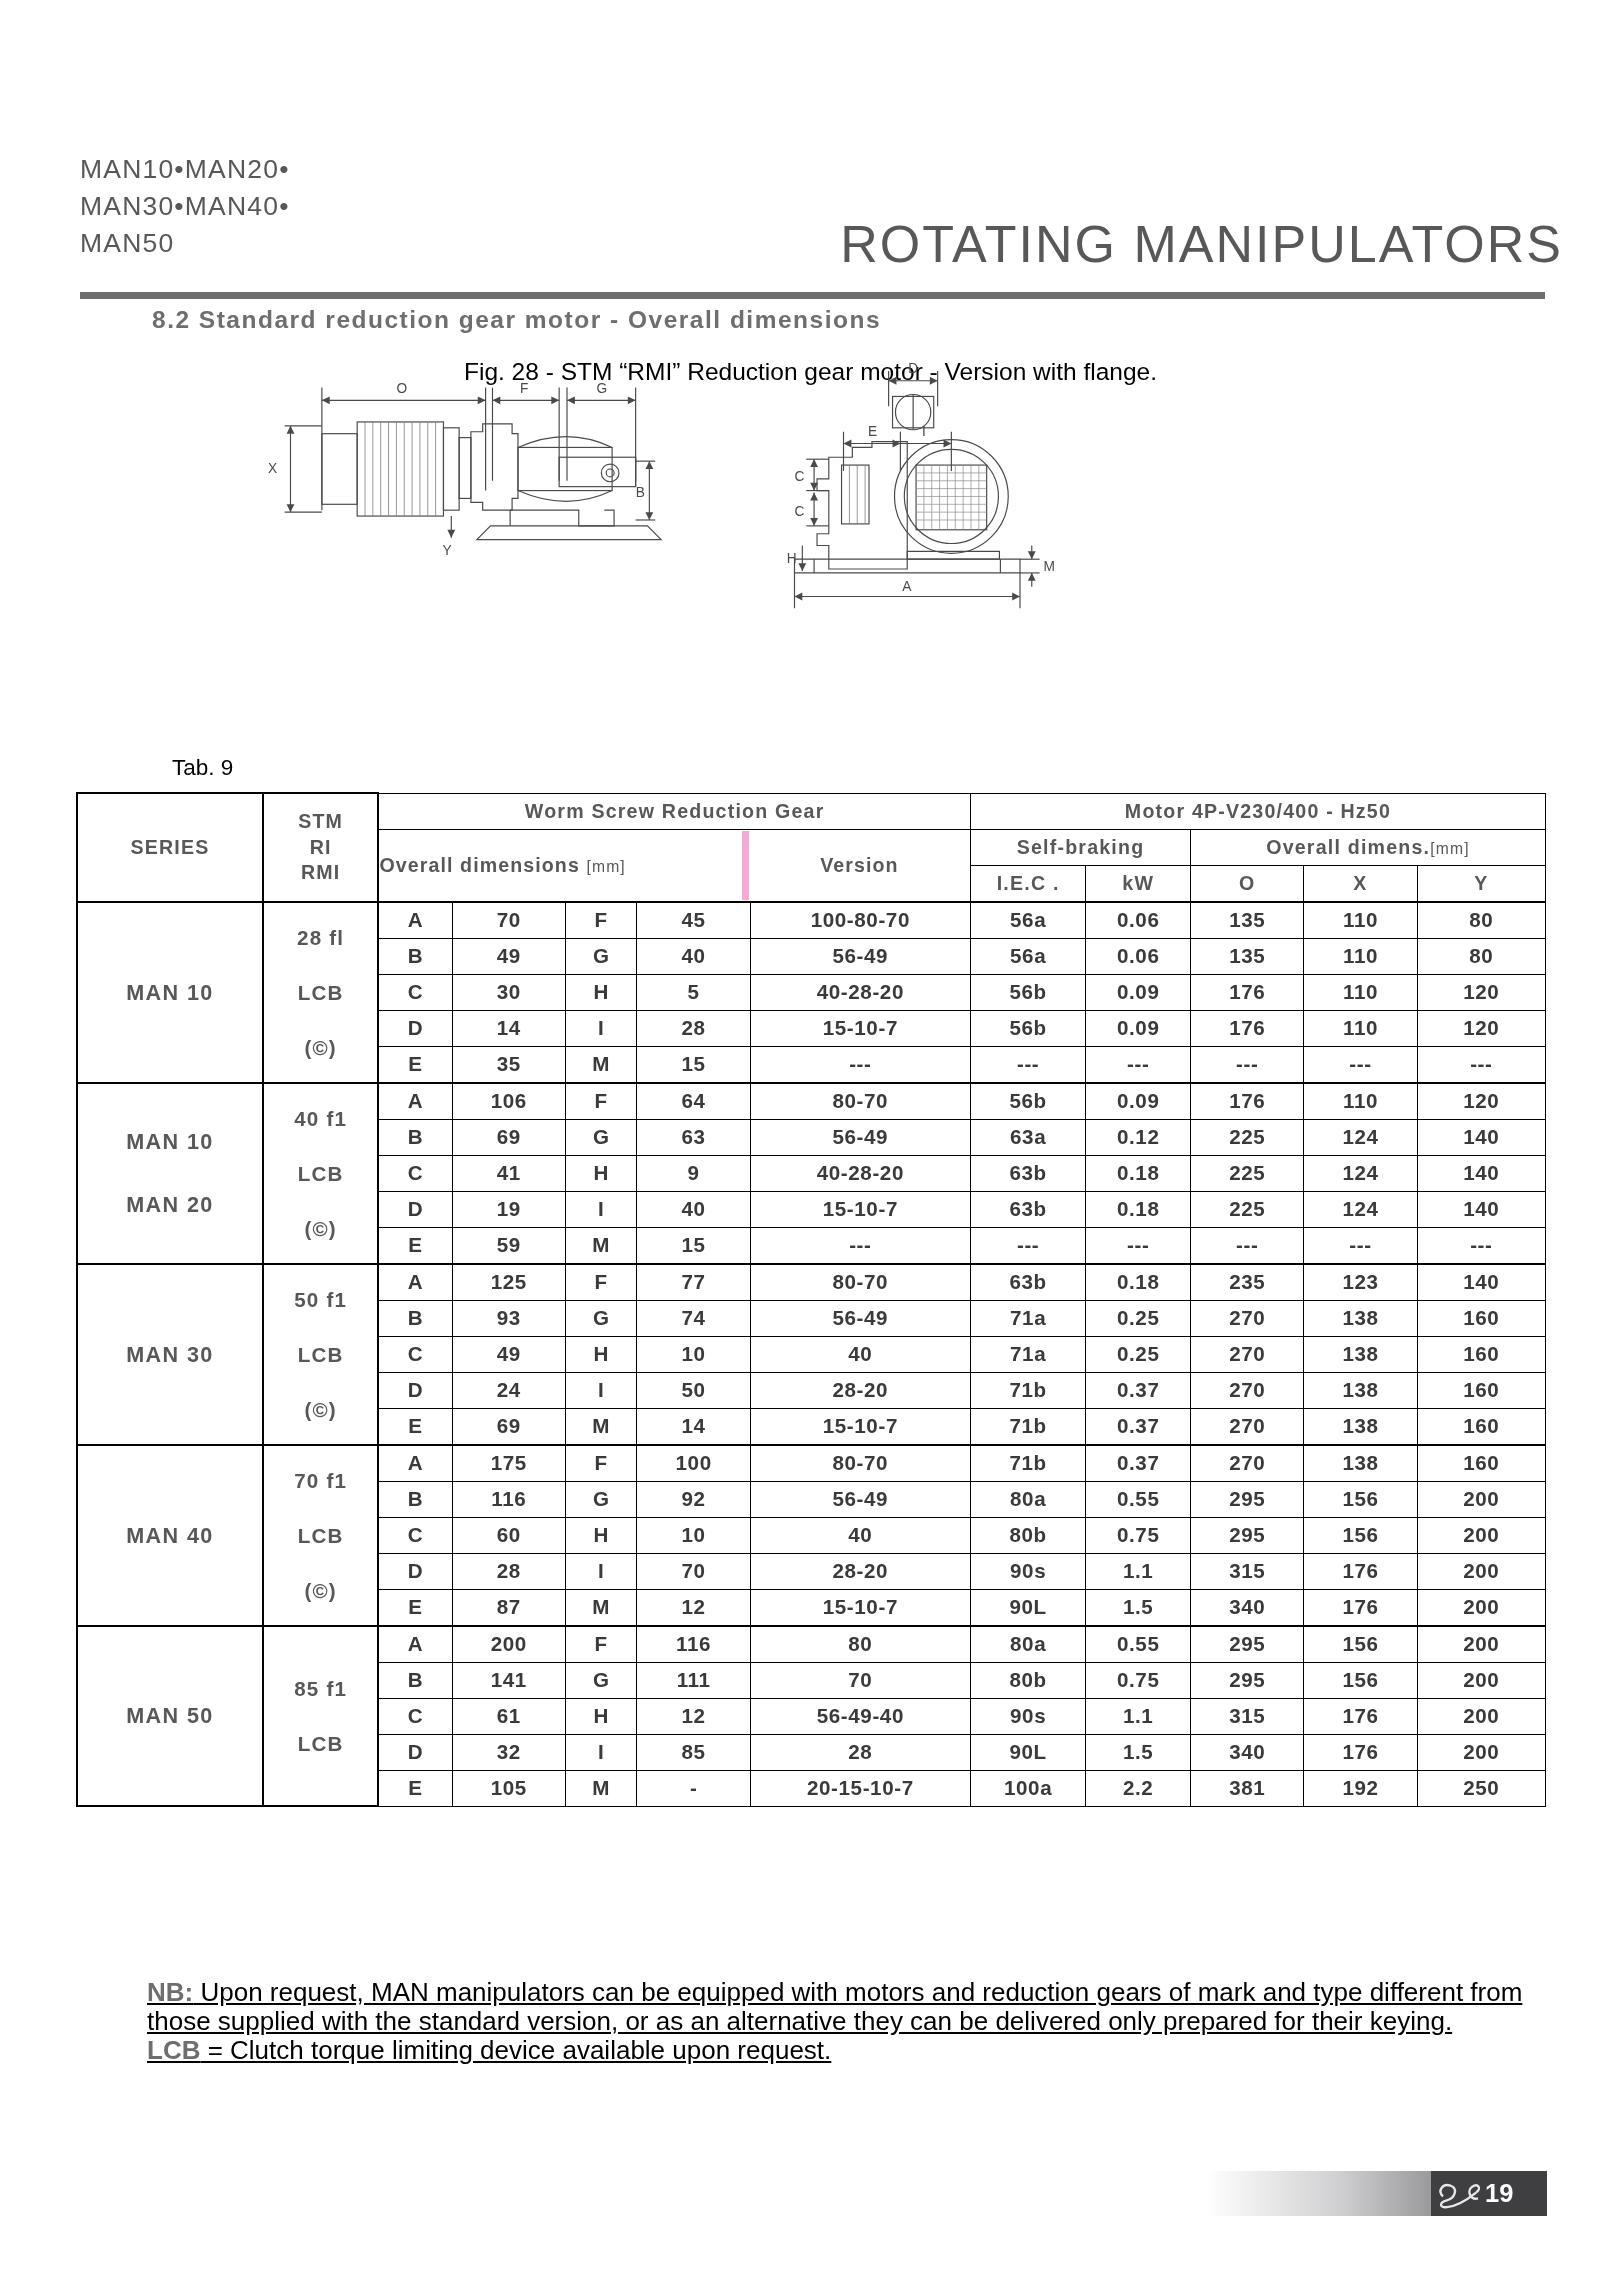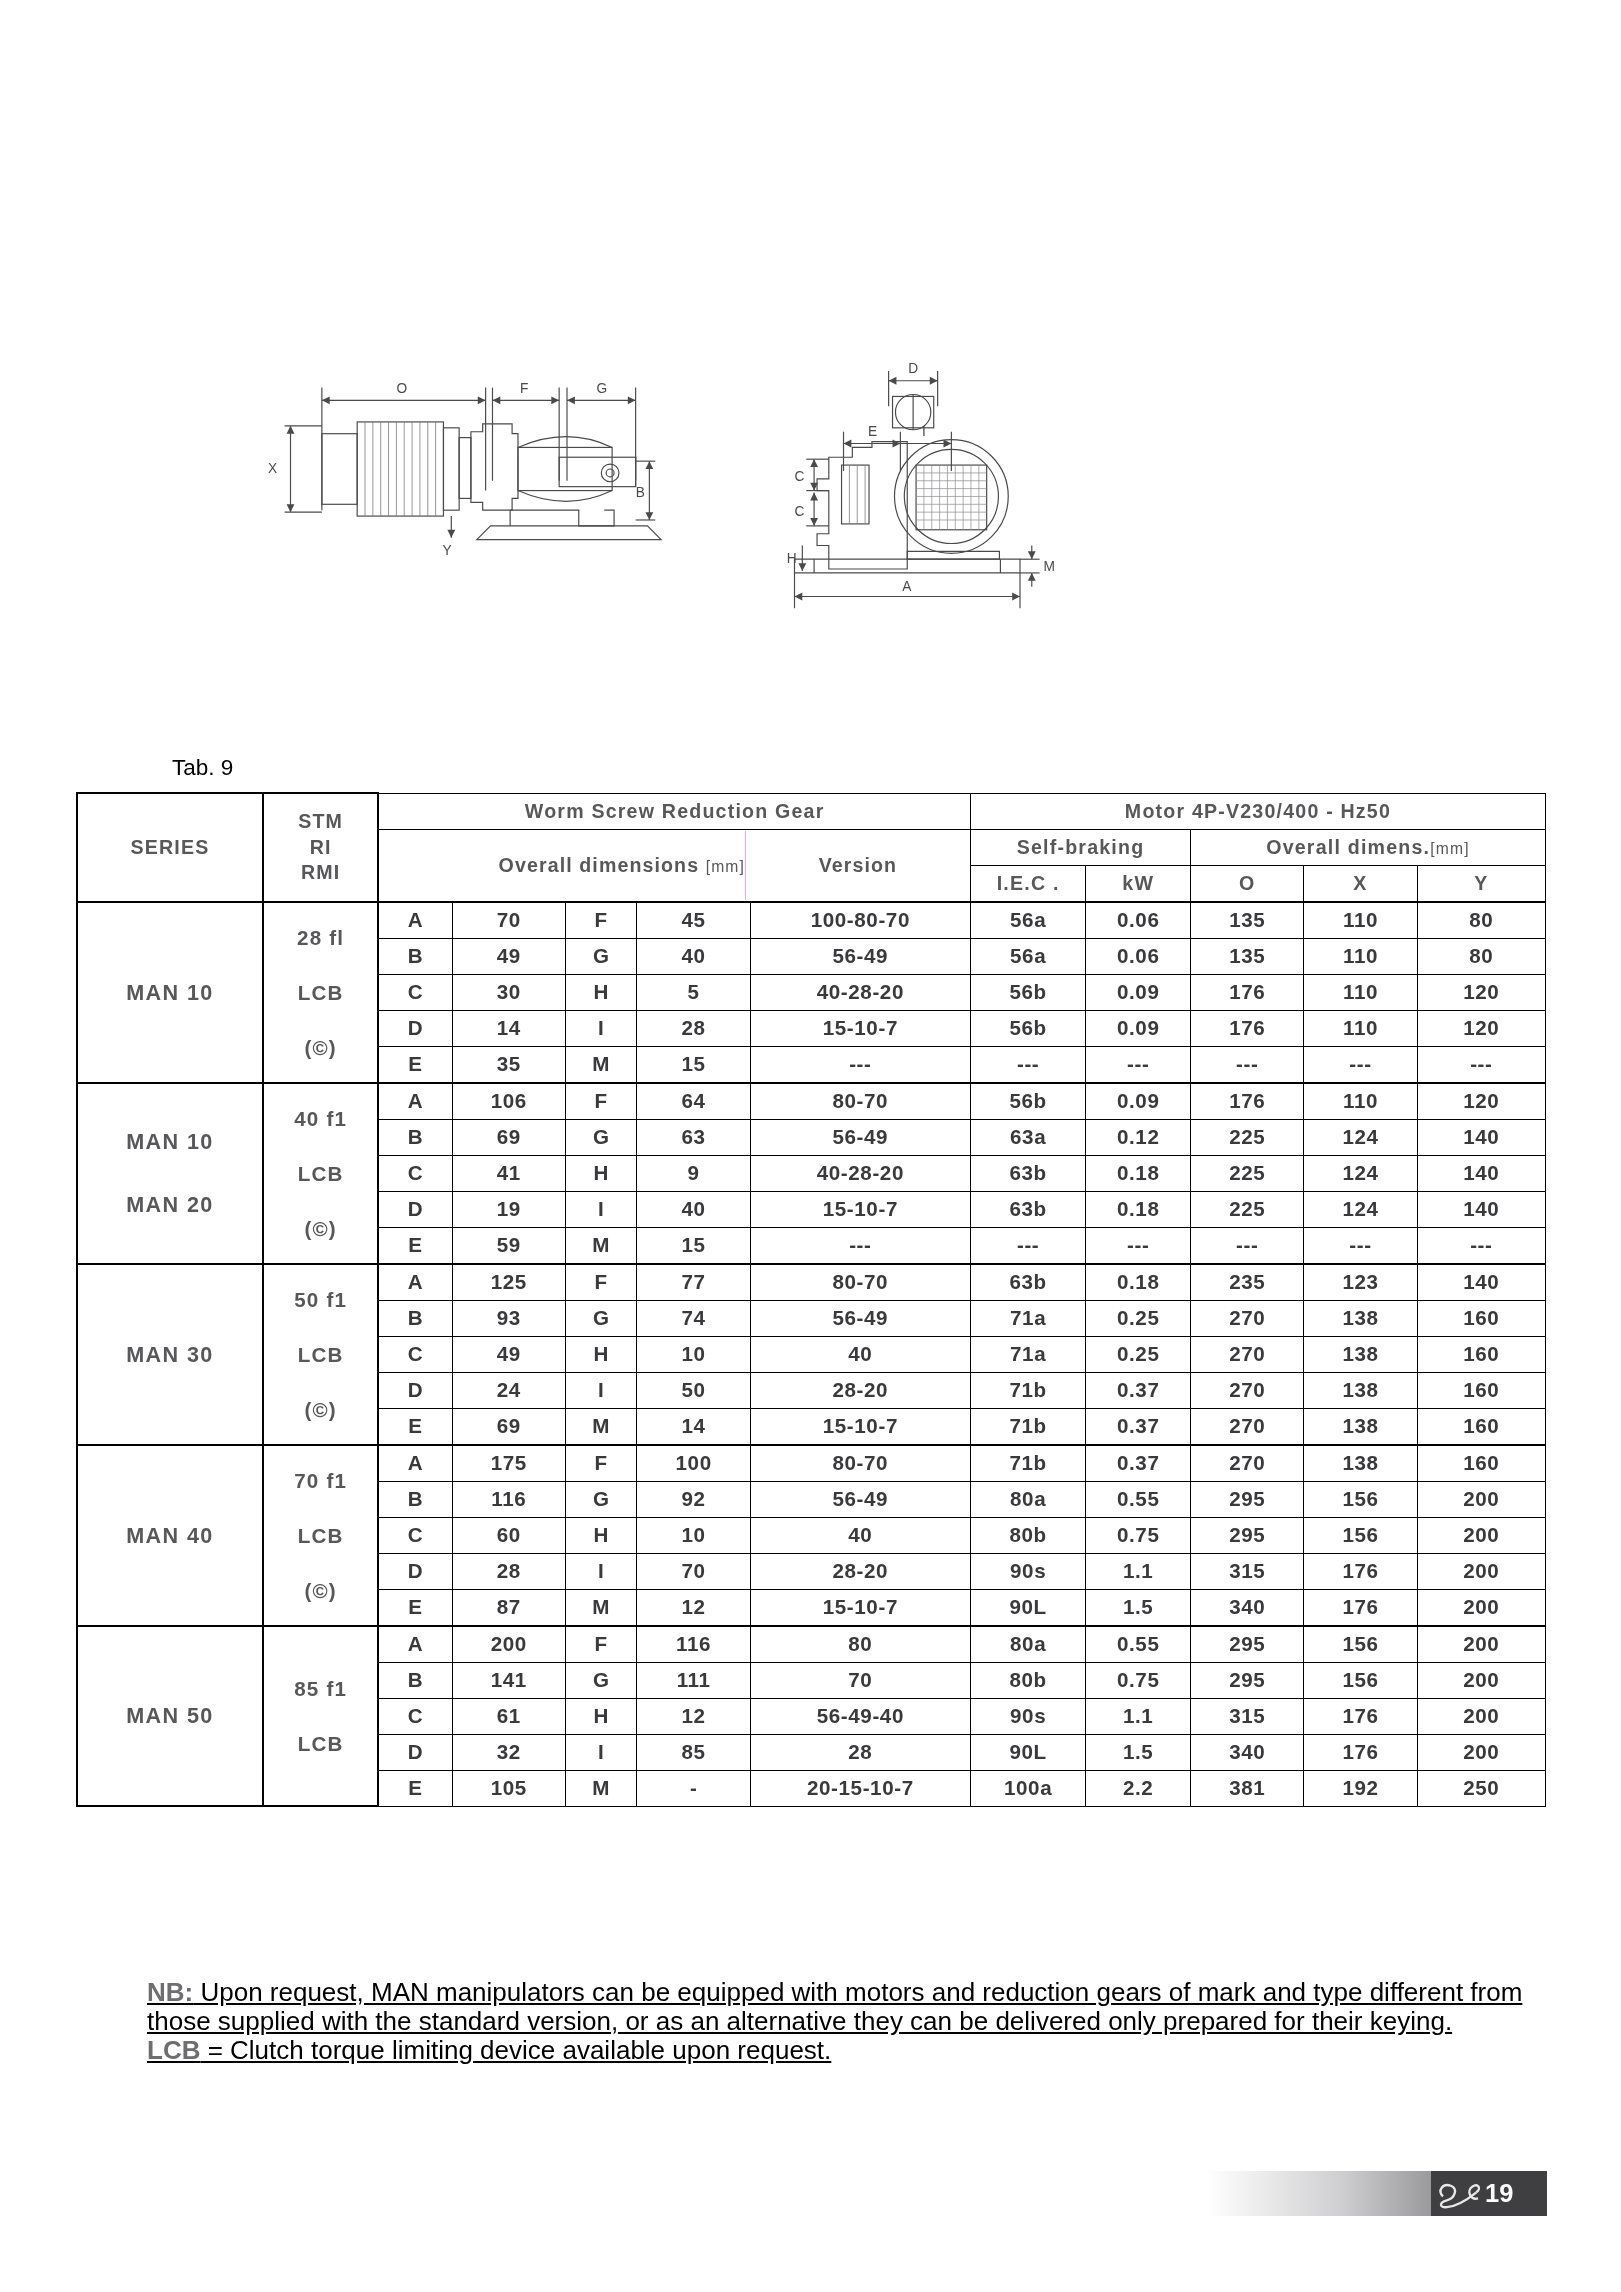--- a/index.html
+++ b/index.html
@@ -101,20 +101,29 @@
     position:absolute;left:279px;top:7.8px;width:59px;
     color:#ffffff;font-size:25.5px;font-weight:bold;text-align:left;
   }
   .foot-logo{position:absolute;left:227px;top:3.9px;width:55px;height:39px;}
 </style>
 </head>
 <body>
 
 <div class="page">
 
+  <div class="header">
+    <div class="hdr-codes" style="white-space:pre-line;">MAN10•MAN20•
+MAN30•MAN40•
+MAN50</div>
+    <div class="hdr-title">ROTATING MANIPULATORS</div>
+    <div class="hdr-rule"></div>
+    <div class="sec-title">8.2   Standard reduction gear motor - Overall dimensions</div>
+    <div class="fig-title">Fig. 28 - STM “RMI” Reduction gear motor - Version with flange.</div>
+  </div>
 
   <div class="drawing">
     <svg width="1108" height="363" viewBox="0 0 1130 370" xmlns="http://www.w3.org/2000/svg">
       <g stroke="#4a4a4c" fill="none" stroke-width="1.2" font-family="Liberation Sans, sans-serif" font-size="14">
 
         <line x1="58" y1="25" x2="58" y2="150"></line>
         <line x1="225" y1="25" x2="225" y2="130"></line>
         <line x1="58" y1="38" x2="225" y2="38"></line>
         <path d="M58 38 l8 -4 v8 z" fill="#4a4a4c" stroke="none"></path>
         <path d="M225 38 l-8 -4 v8 z" fill="#4a4a4c" stroke="none"></path>
@@ -297,21 +306,21 @@
 RMI</td>
           <td class="hdr" colspan="5">Worm Screw Reduction Gear</td>
           <td class="hdr" colspan="5">Motor  4P-V230/400 - Hz50</td>
         </tr>
 
         <tr>
           <td class="hdr" colspan="5" rowspan="2" style="padding:0">
             <table style="width:100%;border-collapse:collapse;">
               <tbody>
                   <tr>
-                <td style="border:none;width:62%;text-align:right;font-size:19.6px;color:#58585a;letter-spacing:1.1px;font-weight:bold;height:69px;border-right:1px solid #f9a8d4;">
+                <td style="border:none;width:62%;text-align:left;font-size:19.6px;color:#58585a;letter-spacing:1.1px;font-weight:bold;height:69px;border-right:7px solid #f9a8d4;">
                   <span>Overall dimensions</span>
                   <span class="smallunit">[mm]</span>
                 </td>
                 <td style="border:none;text-align:center;font-size:19.6px;color:#58585a;letter-spacing:1.1px;font-weight:bold;">
                   <span>Version</span>
                 </td>
               </tr>
             </tbody>
               </table>
           </td>

